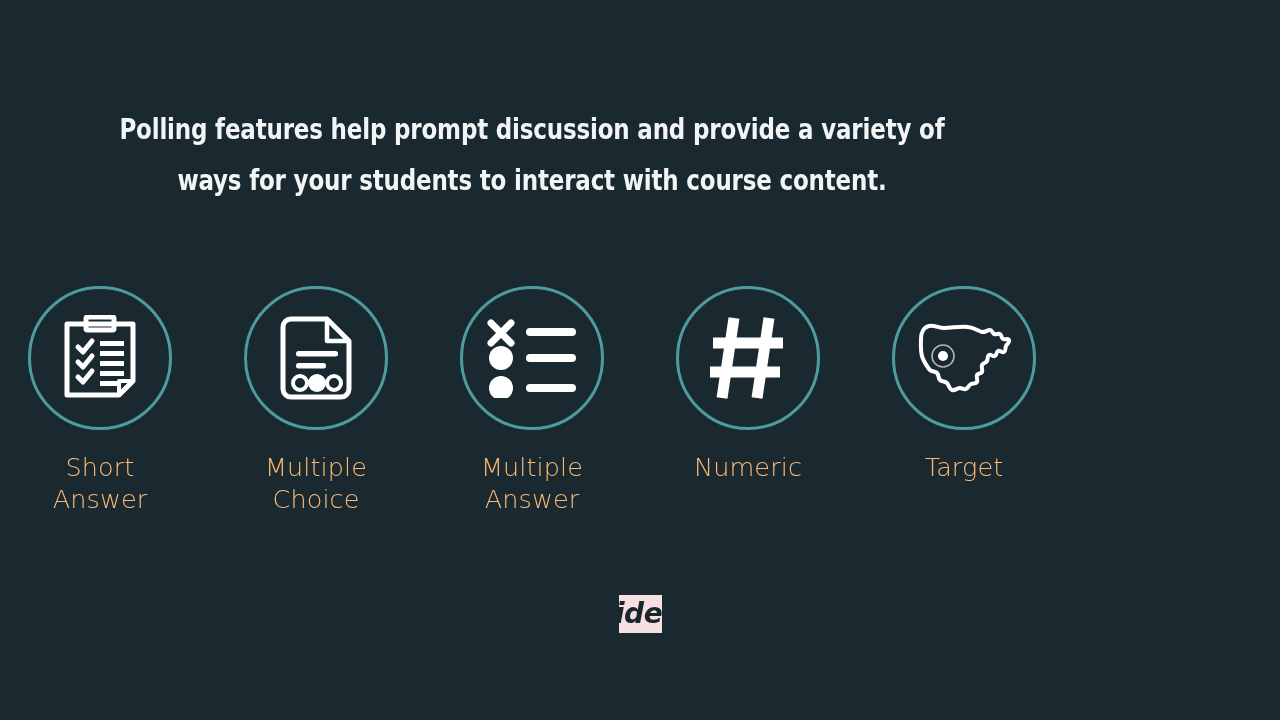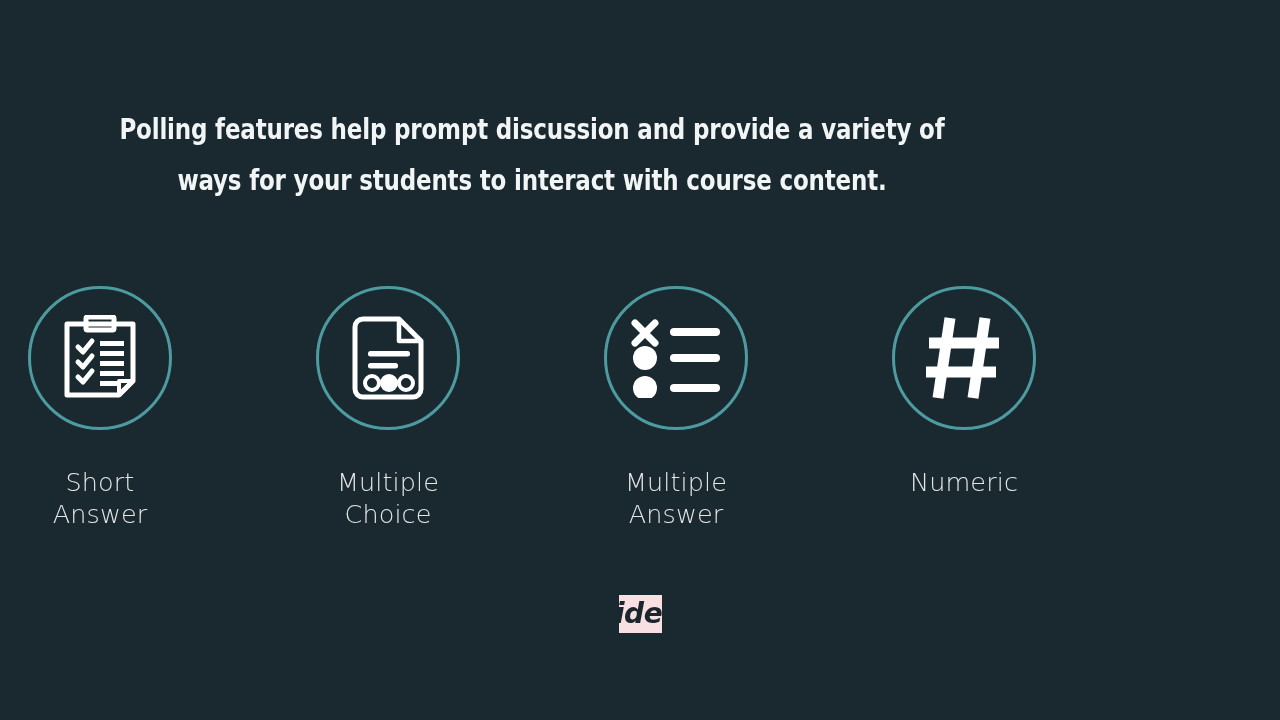--- a/index.html
+++ b/index.html
@@ -70,23 +70,23 @@
     box-sizing: border-box;
     display: flex;
     align-items: center;
     justify-content: center;
     position: relative;
   }
   .icon-circle svg {
     display: block;
   }
   .icon-label {
-    margin-top: 36px;
+    margin-top: 21px;
     text-align: center;
-    color: #e5e5e5;
+    color: #fdba74;
     font-family: "DejaVu Sans", sans-serif;
     font-weight: 300;
     font-size: 25.5px;
     line-height: 32px;
     letter-spacing: 0.1px;
     white-space: pre-line;
   }
 
   
   .logo {
@@ -188,20 +188,59 @@
             <path d="M27 3 L15 83" stroke="#ffffff" stroke-width="11" stroke-linecap="butt"></path>
             <path d="M62 3 L50 83" stroke="#ffffff" stroke-width="11" stroke-linecap="butt"></path>
             <path d="M6 28 H76" stroke="#ffffff" stroke-width="11" stroke-linecap="butt"></path>
             <path d="M3 57 H73" stroke="#ffffff" stroke-width="11" stroke-linecap="butt"></path>
           </svg>
         </span>
       </div>
       <div class="icon-label">Numeric</div>
     </div>
 
+    <div class="icon-cell">
+      <div class="icon-circle">
+        <span>
+          <svg width="104" height="80" viewBox="0 0 104 80" fill="none">
+            <path d="M9 21 C9 14 12 9 17 8 C22 7 27 10 32 10
+                     C40 10 48 8 56 9
+                     C62 9.5 66 13 70 14
+                     C73 14.6 75 12 78 12
+                     C80 12 80.5 15 82 16
+                     C84 17.2 86 15 88 16
+                     C90 17 89 20 91 21
+                     C93 22 96 20 97 22
+                     C98 24 95 26 94 28
+                     C93 30 94 33 92 34
+                     C90 35 88 32 86 33
+                     C84 34 85 37 83 38
+                     C81 39 79 36 77 37
+                     C75 38 76 41 75 43
+                     C74 45 71 45 70 47
+                     C69 49 71 52 70 54
+                     C69 56 66 55 65 57
+                     C64 59 66 62 65 64
+                     C64 66 61 65 59 66
+                     C57 67 56 70 54 71
+                     C52 72 50 70 48 70
+                     C45 70 43 73 40 72
+                     C37 71 37 67 35 65
+                     C33 63 30 64 28 62
+                     C26 60 27 57 25 55
+                     C23 53 20 54 18 52
+                     C15 49 13 45 11 41
+                     C9 37 8.5 31 9 21 Z" stroke="#ffffff" stroke-width="4" stroke-linejoin="round" stroke-linecap="round" fill="none"></path>
+            <circle cx="31" cy="38" r="11" stroke="#cfd9db" stroke-width="1.6" fill="none" opacity="0.8"></circle>
+            <circle cx="31" cy="38" r="5" fill="#ffffff"></circle>
+          </svg>
+        </span>
+      </div>
+      <div class="icon-label">Target</div>
+    </div>
 
 
   </div>
 
   <div class="logo">
     <span class="logo-text">ide</span>
   </div>
 
 </div>
 

